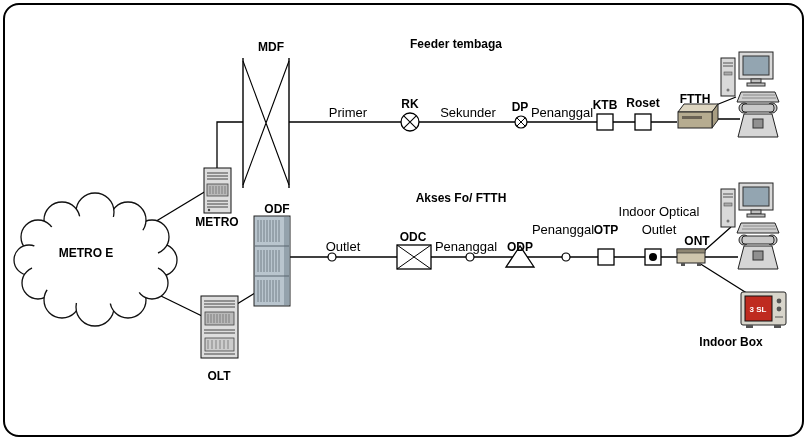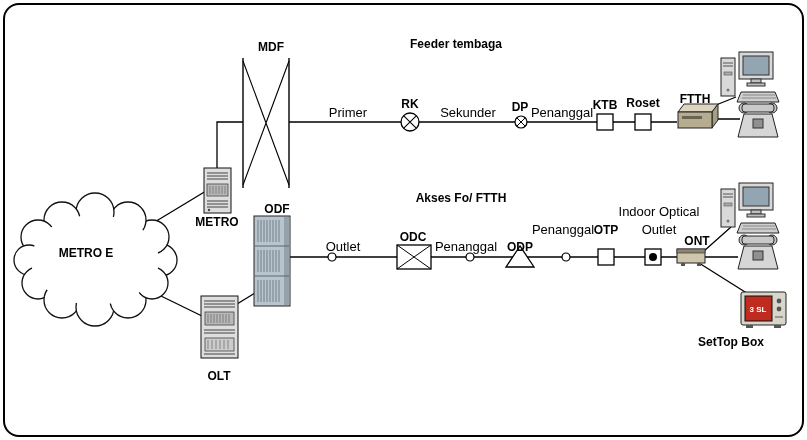--- a/index.html
+++ b/index.html
@@ -170,20 +170,20 @@
   <span class="lbl b" style="left:520px;top:107px">DP</span>
   <span class="lbl b" style="left:605px;top:105px">KTB</span>
   <span class="lbl b" style="left:643px;top:103px">Roset</span>
   <span class="lbl b" style="left:695px;top:99px">FTTH</span>
   <span class="lbl b" style="left:413px;top:237px">ODC</span>
   <span class="lbl b" style="left:520px;top:247px">ODP</span>
   <span class="lbl b" style="left:606px;top:230px">OTP</span>
   <span class="lbl" style="left:659px;top:211px">Indoor Optical</span>
   <span class="lbl" style="left:659px;top:229px">Outlet</span>
   <span class="lbl b" style="left:697px;top:241px">ONT</span>
-  <span class="lbl b" style="left:731px;top:342px">SetTop Box</span>
+  <span class="lbl b" style="left:731px;top:342px">Indoor Box</span>
   <span class="lbl" style="left:348px;top:112px">Primer</span>
   <span class="lbl" style="left:468px;top:112px">Sekunder</span>
   <span class="lbl" style="left:562px;top:112px">Penanggal</span>
   <span class="lbl" style="left:343px;top:246px">Outlet</span>
   <span class="lbl" style="left:466px;top:246px">Penanggal</span>
   <span class="lbl" style="left:563px;top:229px">Penanggal</span>
 </div>
 
 </body></html>

